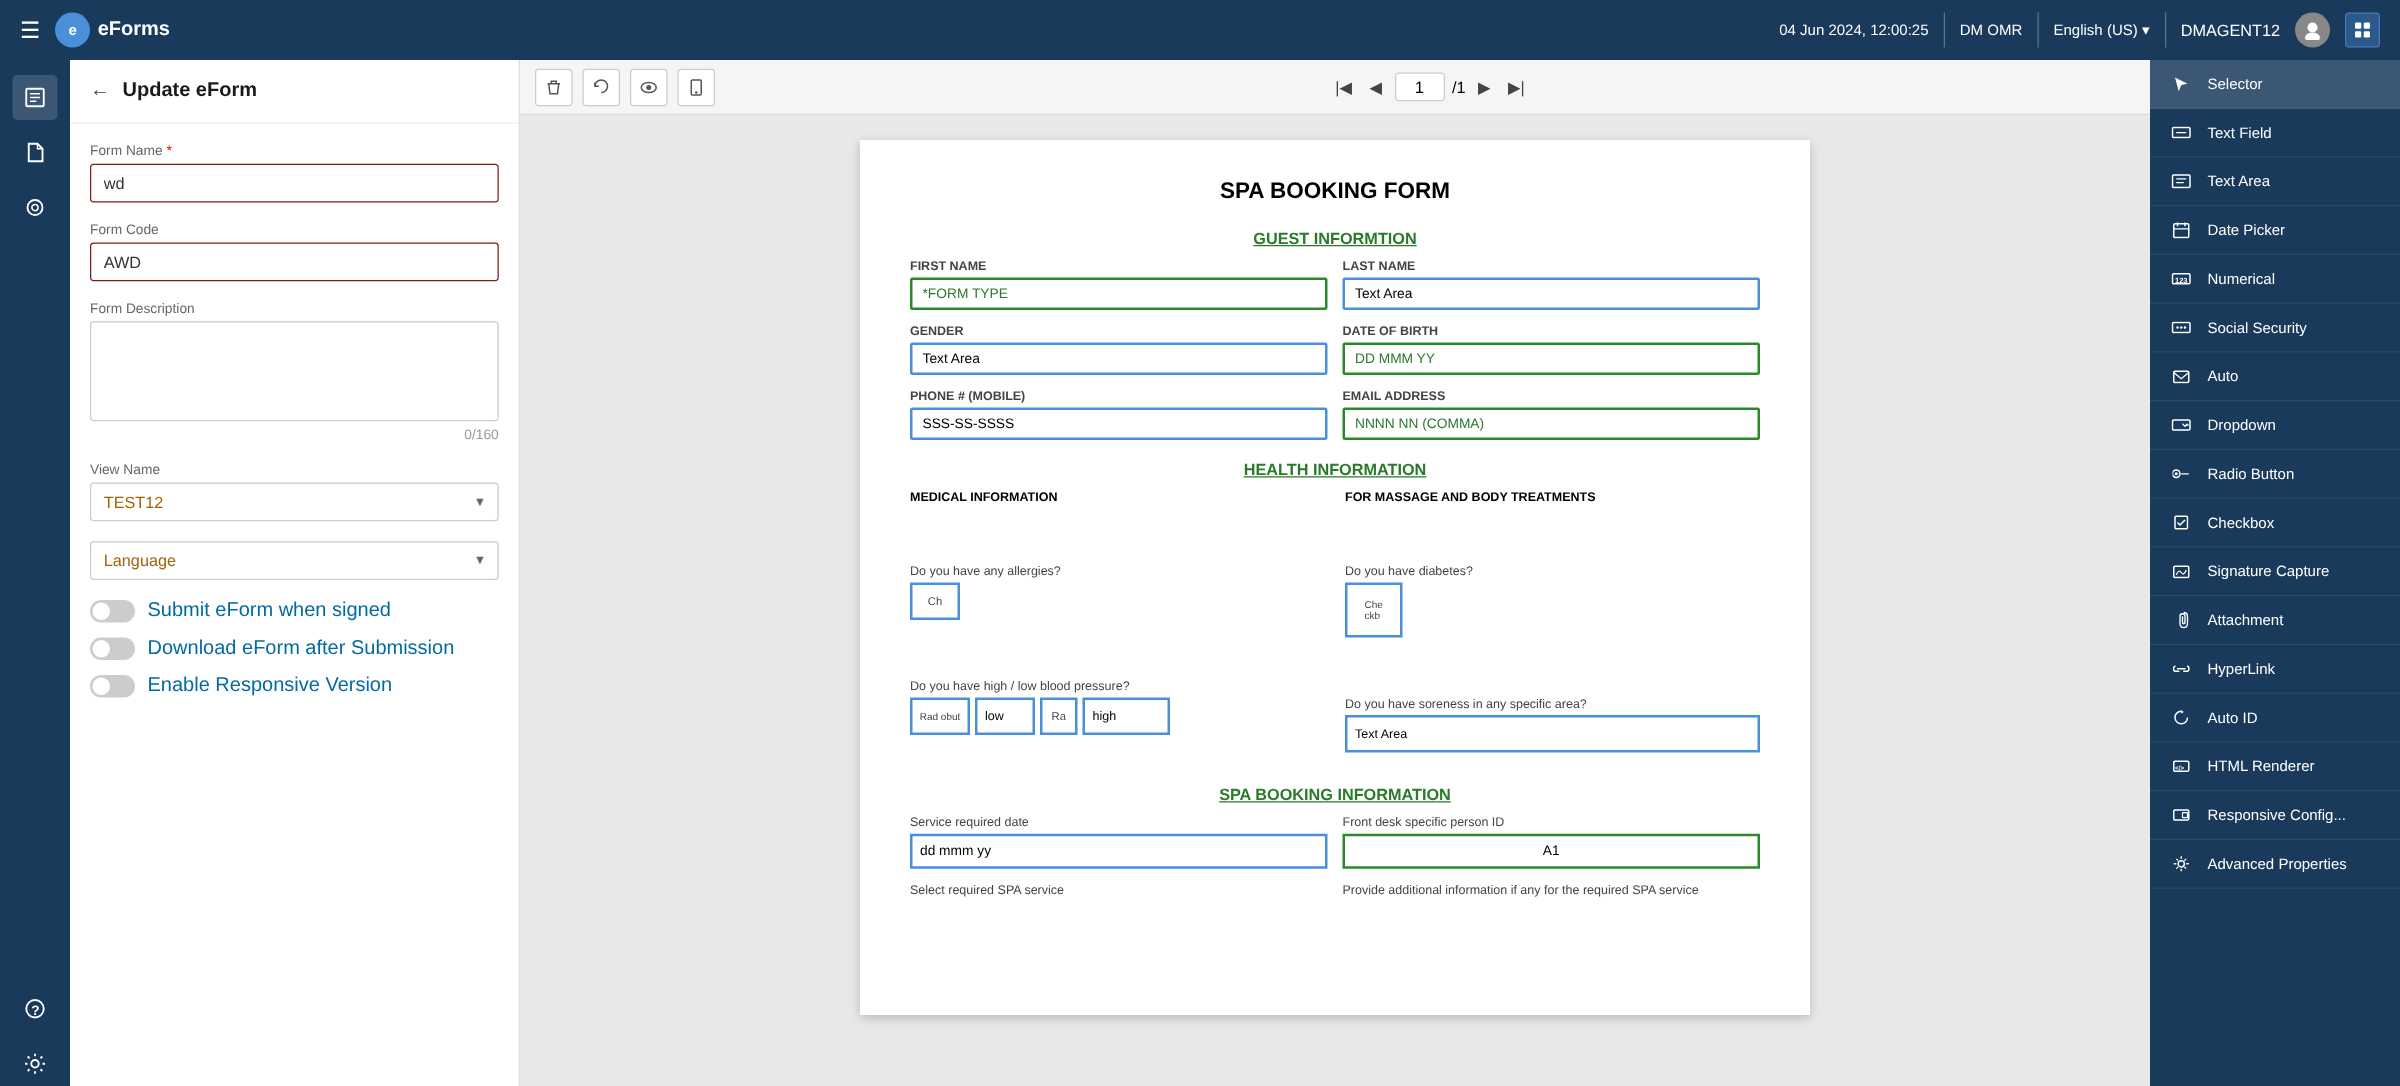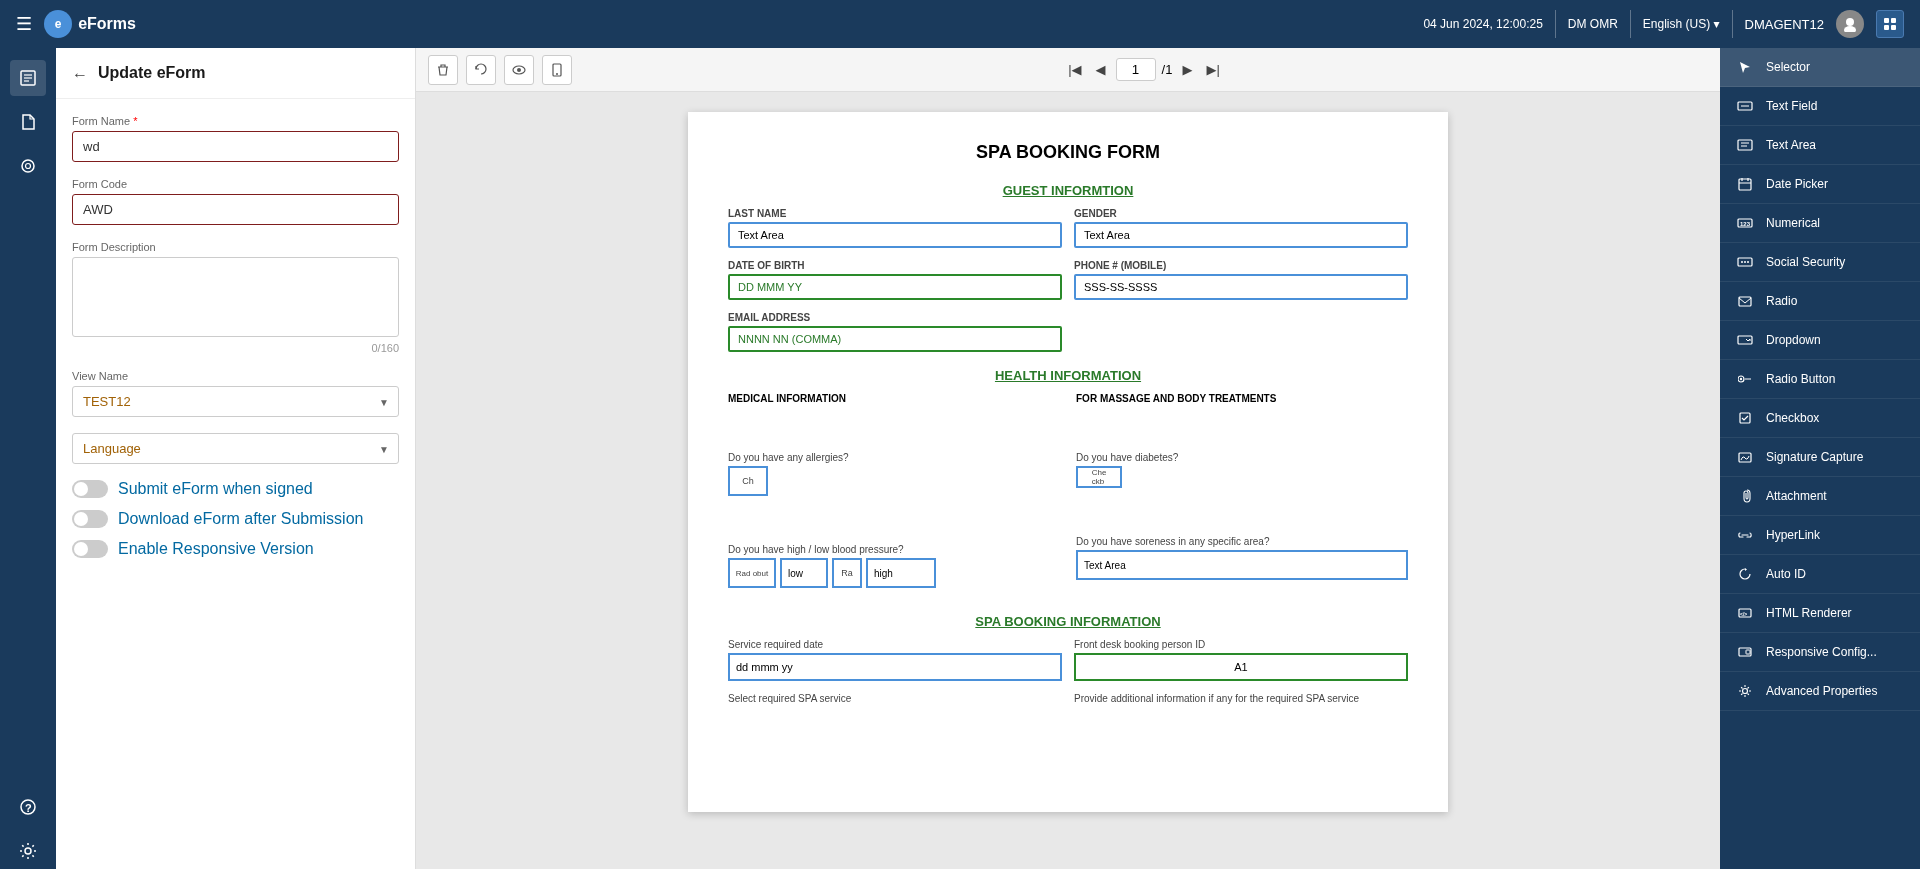--- a/index.html
+++ b/index.html
@@ -345,20 +345,24 @@
     </div>
     <div class="toolbar-spacer"></div>
   </div>
 
   <div class="form-page">
     <div class="form-title">SPA BOOKING FORM</div>
 
     <div class="section-header">GUEST INFORMTION</div>
 
     <div class="form-grid">
+      <div class="form-field">
+        <div class="form-field-label">FIRST NAME</div>
+        <input class="form-field-input green" type="text" value="*FORM TYPE" style="color: rgb(42, 122, 42); font-size: 11px;">
+      </div>
       <div class="form-field">
         <div class="form-field-label">LAST NAME</div>
         <input class="form-field-input blue" type="text" value="Text Area" style="font-size: 11px;">
       </div>
       <div class="form-field">
         <div class="form-field-label">GENDER</div>
         <input class="form-field-input blue" type="text" value="Text Area" style="font-size: 11px;">
       </div>
       <div class="form-field">
         <div class="form-field-label">DATE OF BIRTH</div>
@@ -394,42 +398,42 @@
             <div class="small-box" style="width:30px;">Ra</div>
             <div class="text-box" style="width:70px; flex:none;">high</div>
           </div>
         </div>
       </div>
       <div>
         <div style="font-size:10px; font-weight:bold; margin-bottom:8px;">FOR MASSAGE AND BODY TREATMENTS</div>
         <div class="health-row">
           <div class="health-label">Do you have diabetes?</div>
           <div class="health-input-row">
-            <div class="small-box" style="width:46px; height:22px; font-size:8px; white-space:pre-line;">Che
+            <div class="small-box" style="width:46px; height:44px; font-size:8px; white-space:pre-line;">Che
 ckb</div>
           </div>
         </div>
         <div class="health-row">
           <div class="health-label">Do you have soreness in any specific area?</div>
           <div class="health-input-row">
             <div class="text-box" style="width:100%;">Text Area</div>
           </div>
         </div>
       </div>
     </div>
 
     <div class="section-header">SPA BOOKING INFORMATION</div>
 
     <div style="display:grid; grid-template-columns:1fr 1fr; gap:12px;">
       <div>
         <div class="booking-field-label">Service required date</div>
         <div class="booking-input">dd mmm yy</div>
       </div>
       <div>
-        <div class="booking-field-label">Front desk booking person ID</div>
+        <div class="booking-field-label">Front desk specific person ID</div>
         <div class="booking-input green" style="justify-content:center;">A1</div>
       </div>
       <div>
         <div class="booking-field-label">Select required SPA service</div>
       </div>
       <div>
         <div class="booking-field-label">Provide additional information if any for the required SPA service</div>
       </div>
     </div>
   </div>
@@ -494,21 +498,21 @@
     </div>
     <span class="ri-label">Social Security</span>
   </div>
   <div class="right-item">
     <div class="ri-icon">
       <svg width="14" height="11" viewBox="0 0 14 11" fill="none">
           <rect x="1" y="1" width="12" height="9" rx="1" stroke="white" stroke-width="1.2"></rect>
           <path d="M1 2l6 5 6-5" stroke="white" stroke-width="1"></path>
         </svg>
     </div>
-    <span class="ri-label">Radio</span>
+    <span class="ri-label">Auto</span>
   </div>
   <div class="right-item">
     <div class="ri-icon">
       <svg width="16" height="10" viewBox="0 0 16 10" fill="none">
           <rect x="1" y="1" width="14" height="8" rx="1" stroke="white" stroke-width="1.2"></rect>
           <path d="M11 4l2 2-2 2" stroke="white" stroke-width="1" fill="none" transform="rotate(90 12 5)"></path>
           <line x1="12" y1="5" x2="14" y2="5" stroke="white"></line>
         </svg>
     </div>
     <span class="ri-label">Dropdown</span>

